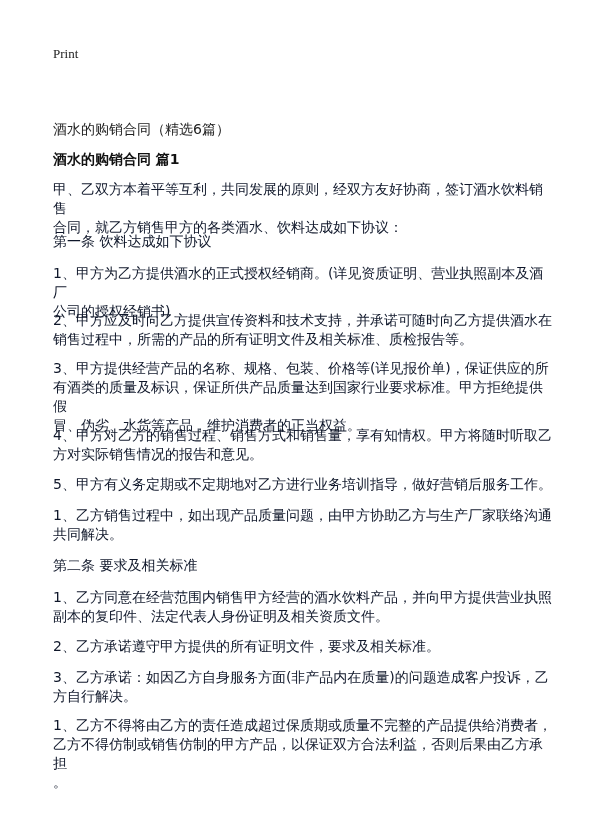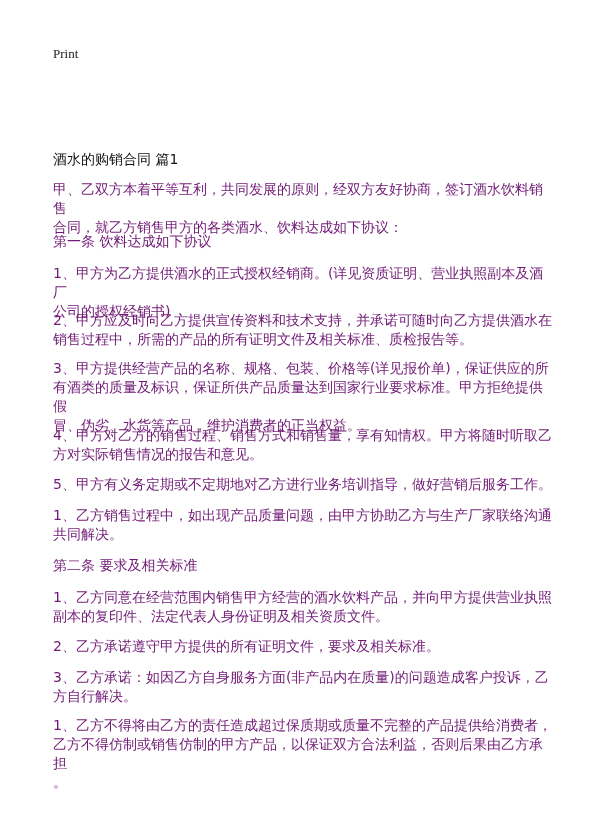--- a/index.html
+++ b/index.html
@@ -18,33 +18,34 @@
     .title {
       position: absolute; left: 0; width: 600px; top: 80px;
       text-align: center; font-size: 20px; color: #111; letter-spacing: 1px;
     }
     .subtitle {
       position: absolute; left: 53px; top: 121px;
       font-size: 14px; color: #222;
     }
     .section-heading {
       position: absolute; left: 53px; top: 151px;
-      font-size: 14px; font-weight: normal; color: #111;
+      font-size: 14px; font-weight: bold; color: #111;
     }
     .para {
       position: absolute; left: 53px; width: 500px;
-      font-size: 14px; line-height: 19px; color: #701a75;
+      font-size: 14px; line-height: 19px; color: #0f172a;
       white-space: pre-line;
     }
   </style>
 </head>
 <body>
 
 <div class="page">
   <div class="print">Print</div>
+  <div class="subtitle">酒水的购销合同（精选6篇）</div>
   <div class="section-heading">酒水的购销合同 篇1</div>
 
   <div class="para" style="top:180px">甲、乙双方本着平等互利，共同发展的原则，经双方友好协商，签订酒水饮料销售
 合同，就乙方销售甲方的各类酒水、饮料达成如下协议：</div>
   <div class="para" style="top:232px">第一条 饮料达成如下协议</div>
   <div class="para" style="top:264px">1、甲方为乙方提供酒水的正式授权经销商。(详见资质证明、营业执照副本及酒厂
 公司的授权经销书)</div>
   <div class="para" style="top:311px">2、甲方应及时向乙方提供宣传资料和技术支持，并承诺可随时向乙方提供酒水在
 销售过程中，所需的产品的所有证明文件及相关标准、质检报告等。</div>
   <div class="para" style="top:359px">3、甲方提供经营产品的名称、规格、包装、价格等(详见报价单)，保证供应的所

